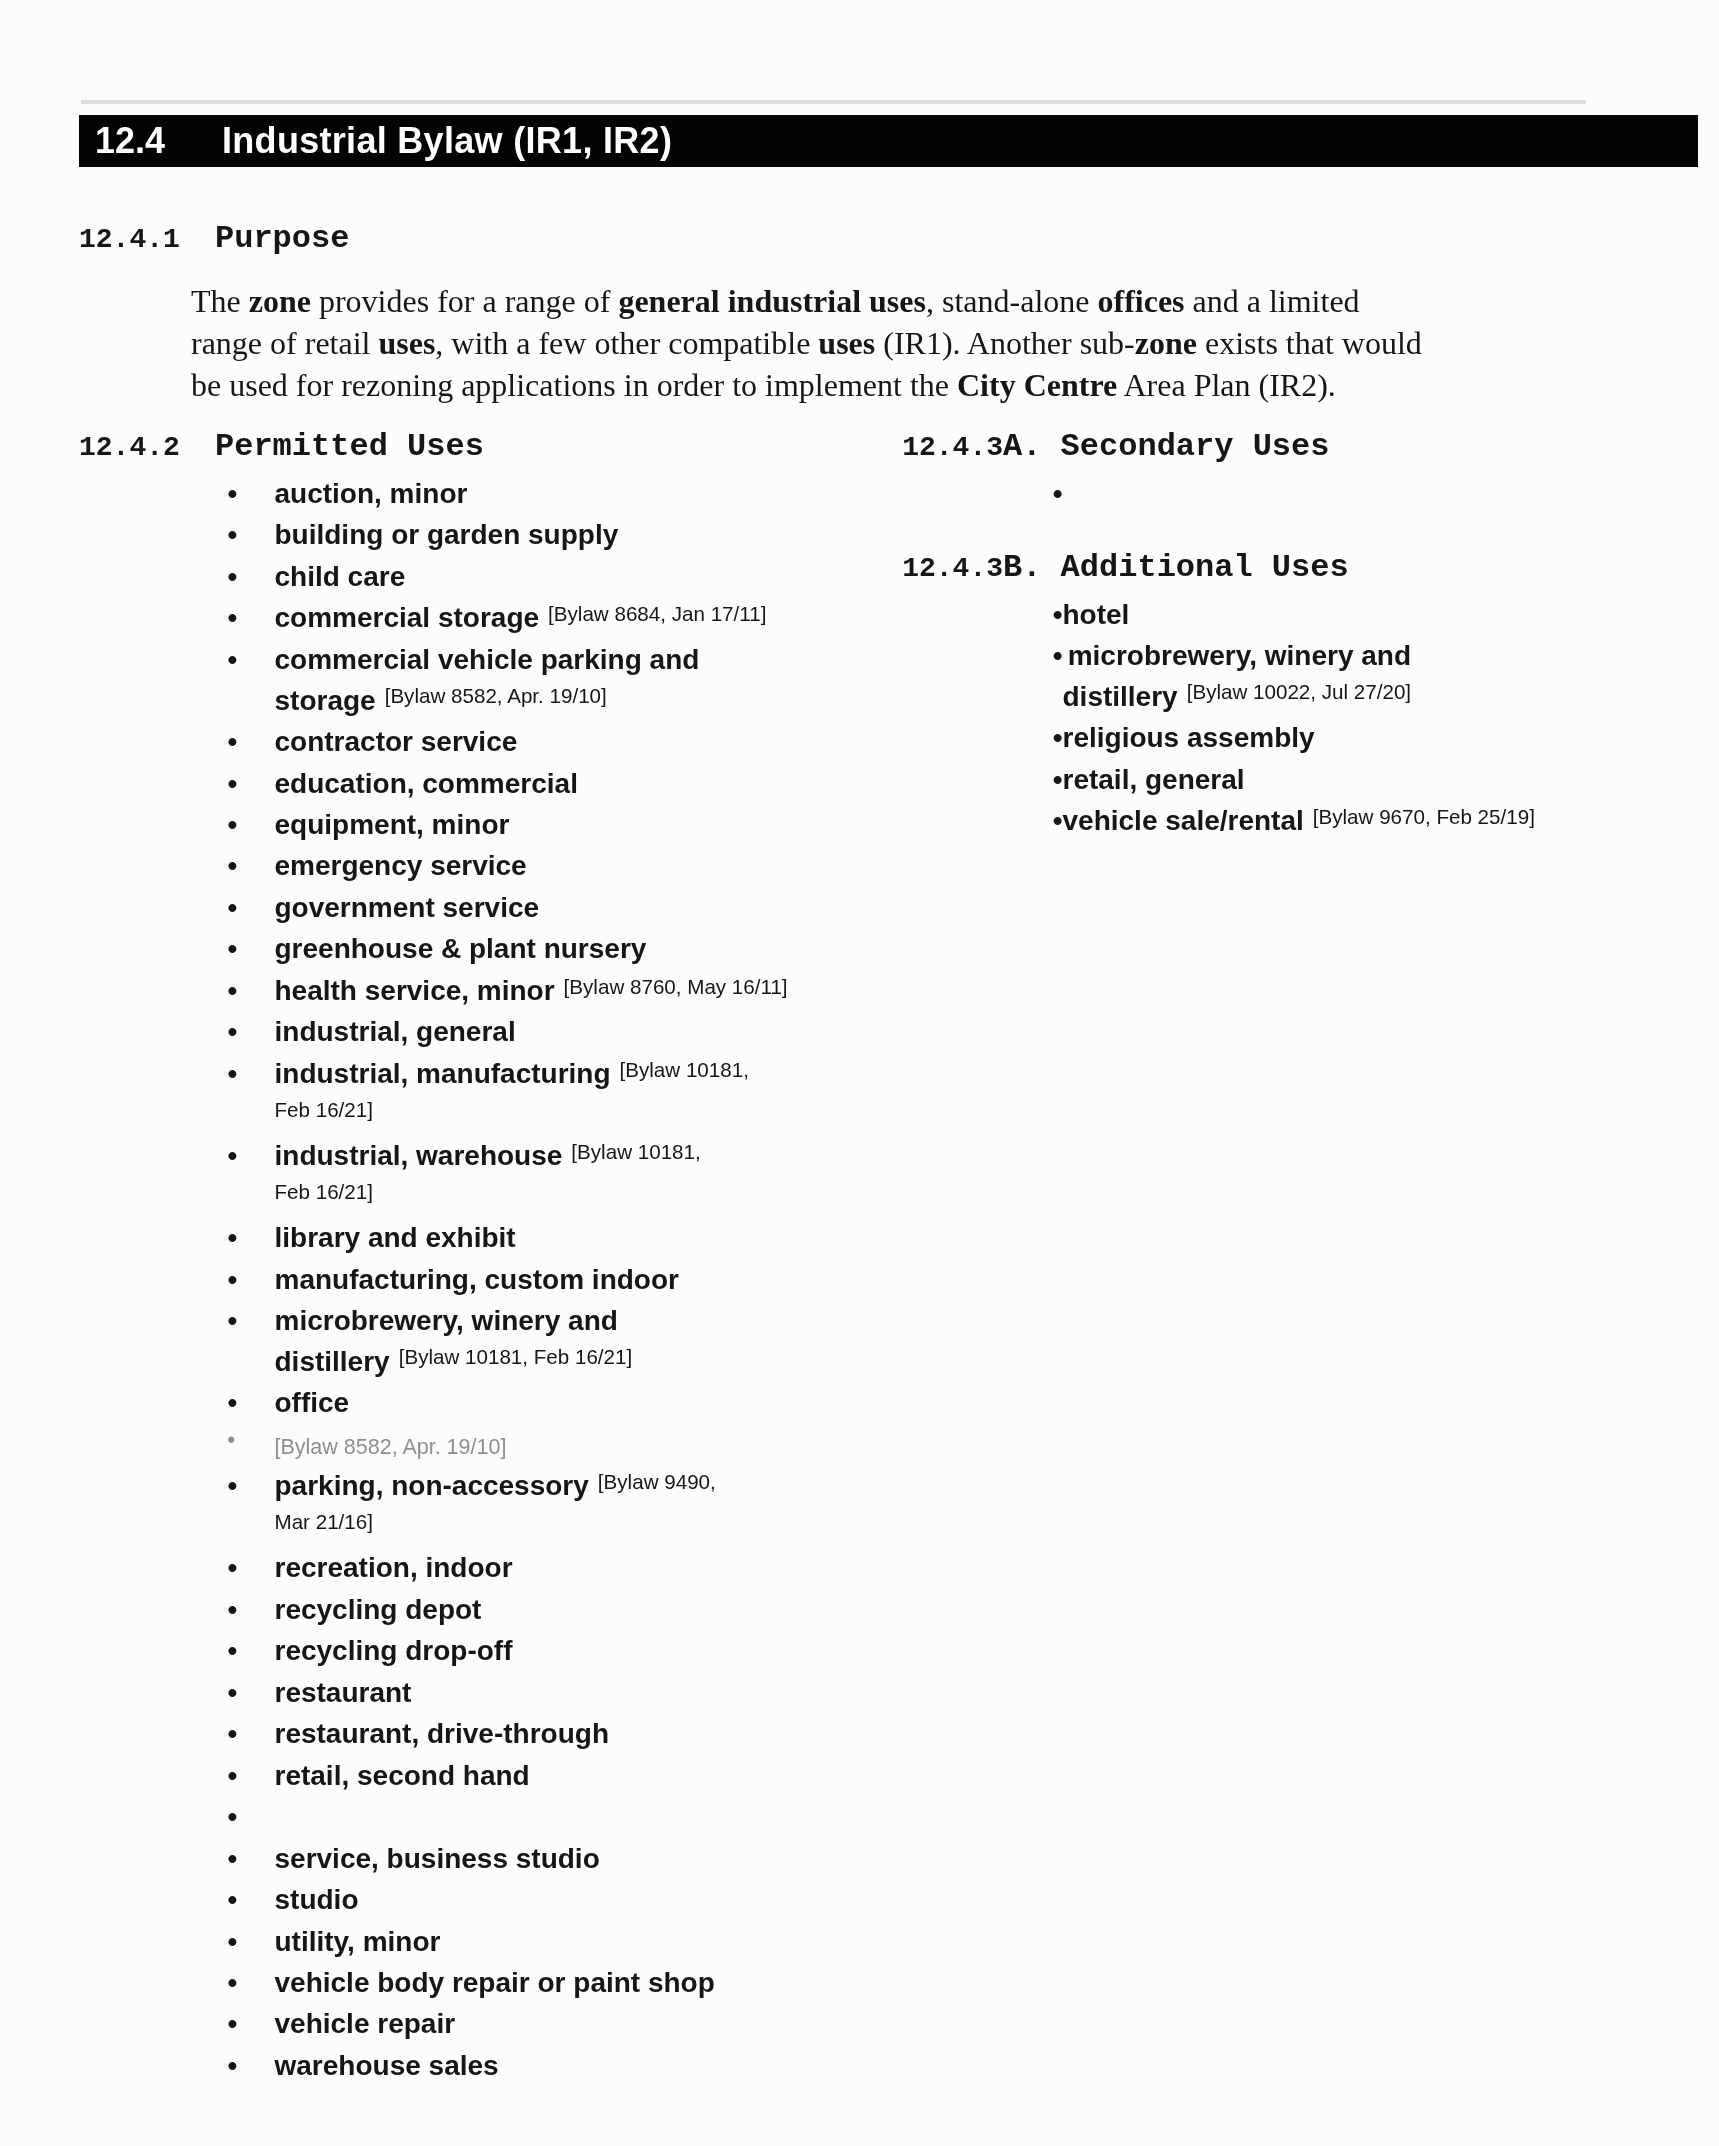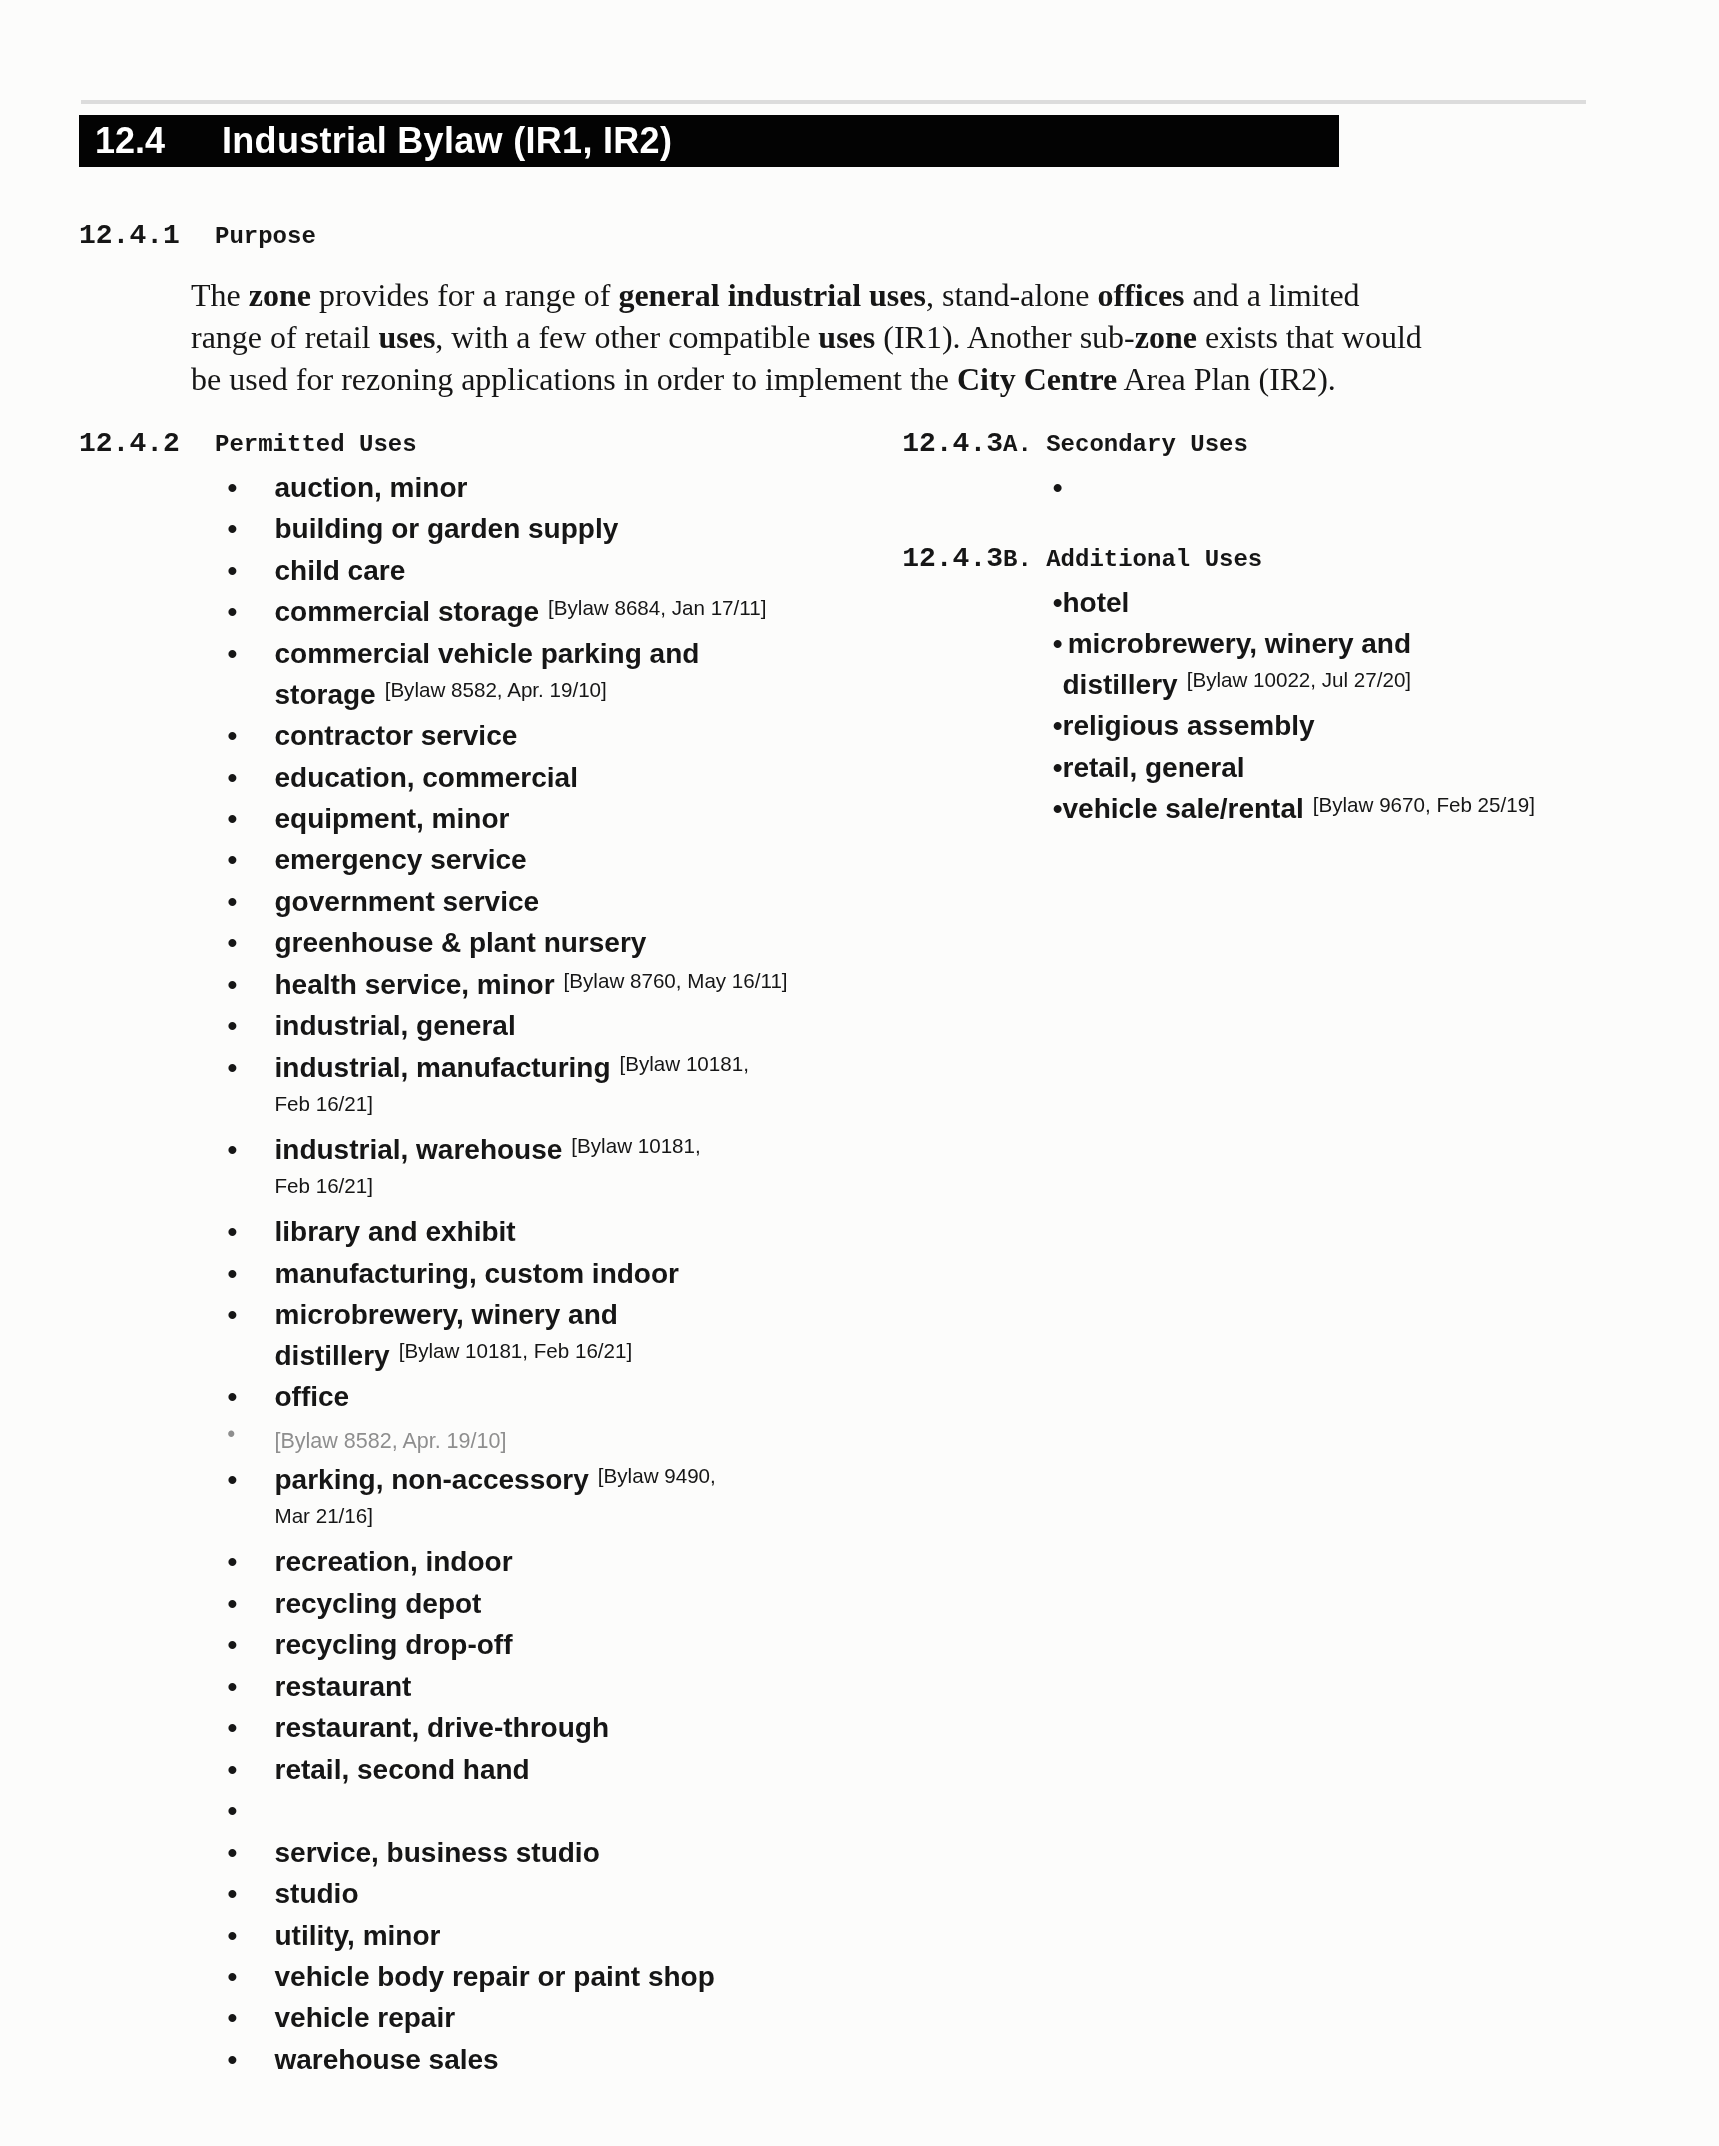--- a/index.html
+++ b/index.html
@@ -5,30 +5,30 @@
   html,body{margin:0;padding:0;}
   body{width:1720px;height:2147px;overflow:hidden;}
   .page{
     position:relative;width:1720px;height:2147px;
     background:var(--page-bg,#fcfcfb);
     font-family:"Liberation Sans", sans-serif;
     color:var(--ink,#161616);
   }
   .artifact-line{position:absolute;left:81px;top:100px;width:1505px;height:3.6px;background:#dcdcdc;}
   .title-bar{
-    position:absolute;left:79px;top:115px;width:1260px;height:52px;
+    position:absolute;left:79px;top:115px;width:1619px;height:52px;
     background:var(--bar-bg,#030303);color:var(--bar-fg,#ffffff);
     display:flex;align-items:center;padding-left:16px;box-sizing:border-box;
   }
   .title-bar .bar-num{font-size:36px;font-weight:700;width:127px;flex:none;}
   .title-bar .bar-title{font-size:36px;font-weight:700;letter-spacing:0.3px;white-space:nowrap;}
 
   .sec-row{display:flex;align-items:baseline;font-family:Liberation Mono, monospace;}
   .sec-num{width:136px;flex:none;font-weight:700;font-size:28px;}
-  .sec-title{font-weight:700;font-size:24px;white-space:nowrap;}
+  .sec-title{font-weight:700;font-size:32px;white-space:nowrap;}
 
   .purpose{position:absolute;left:79px;top:220px;width:1583px;}
   .purpose-text{
     margin-left:112px;margin-top:23px;width:1420px;
     font-size:32px;line-height:1.32;font-family:Liberation Serif, serif;
   }
   .purpose-text .bold{font-weight:700;}
 
   .cols{position:absolute;left:79px;top:428px;width:1583px;display:flex;}
   .col-left{width:788px;flex:none;}

